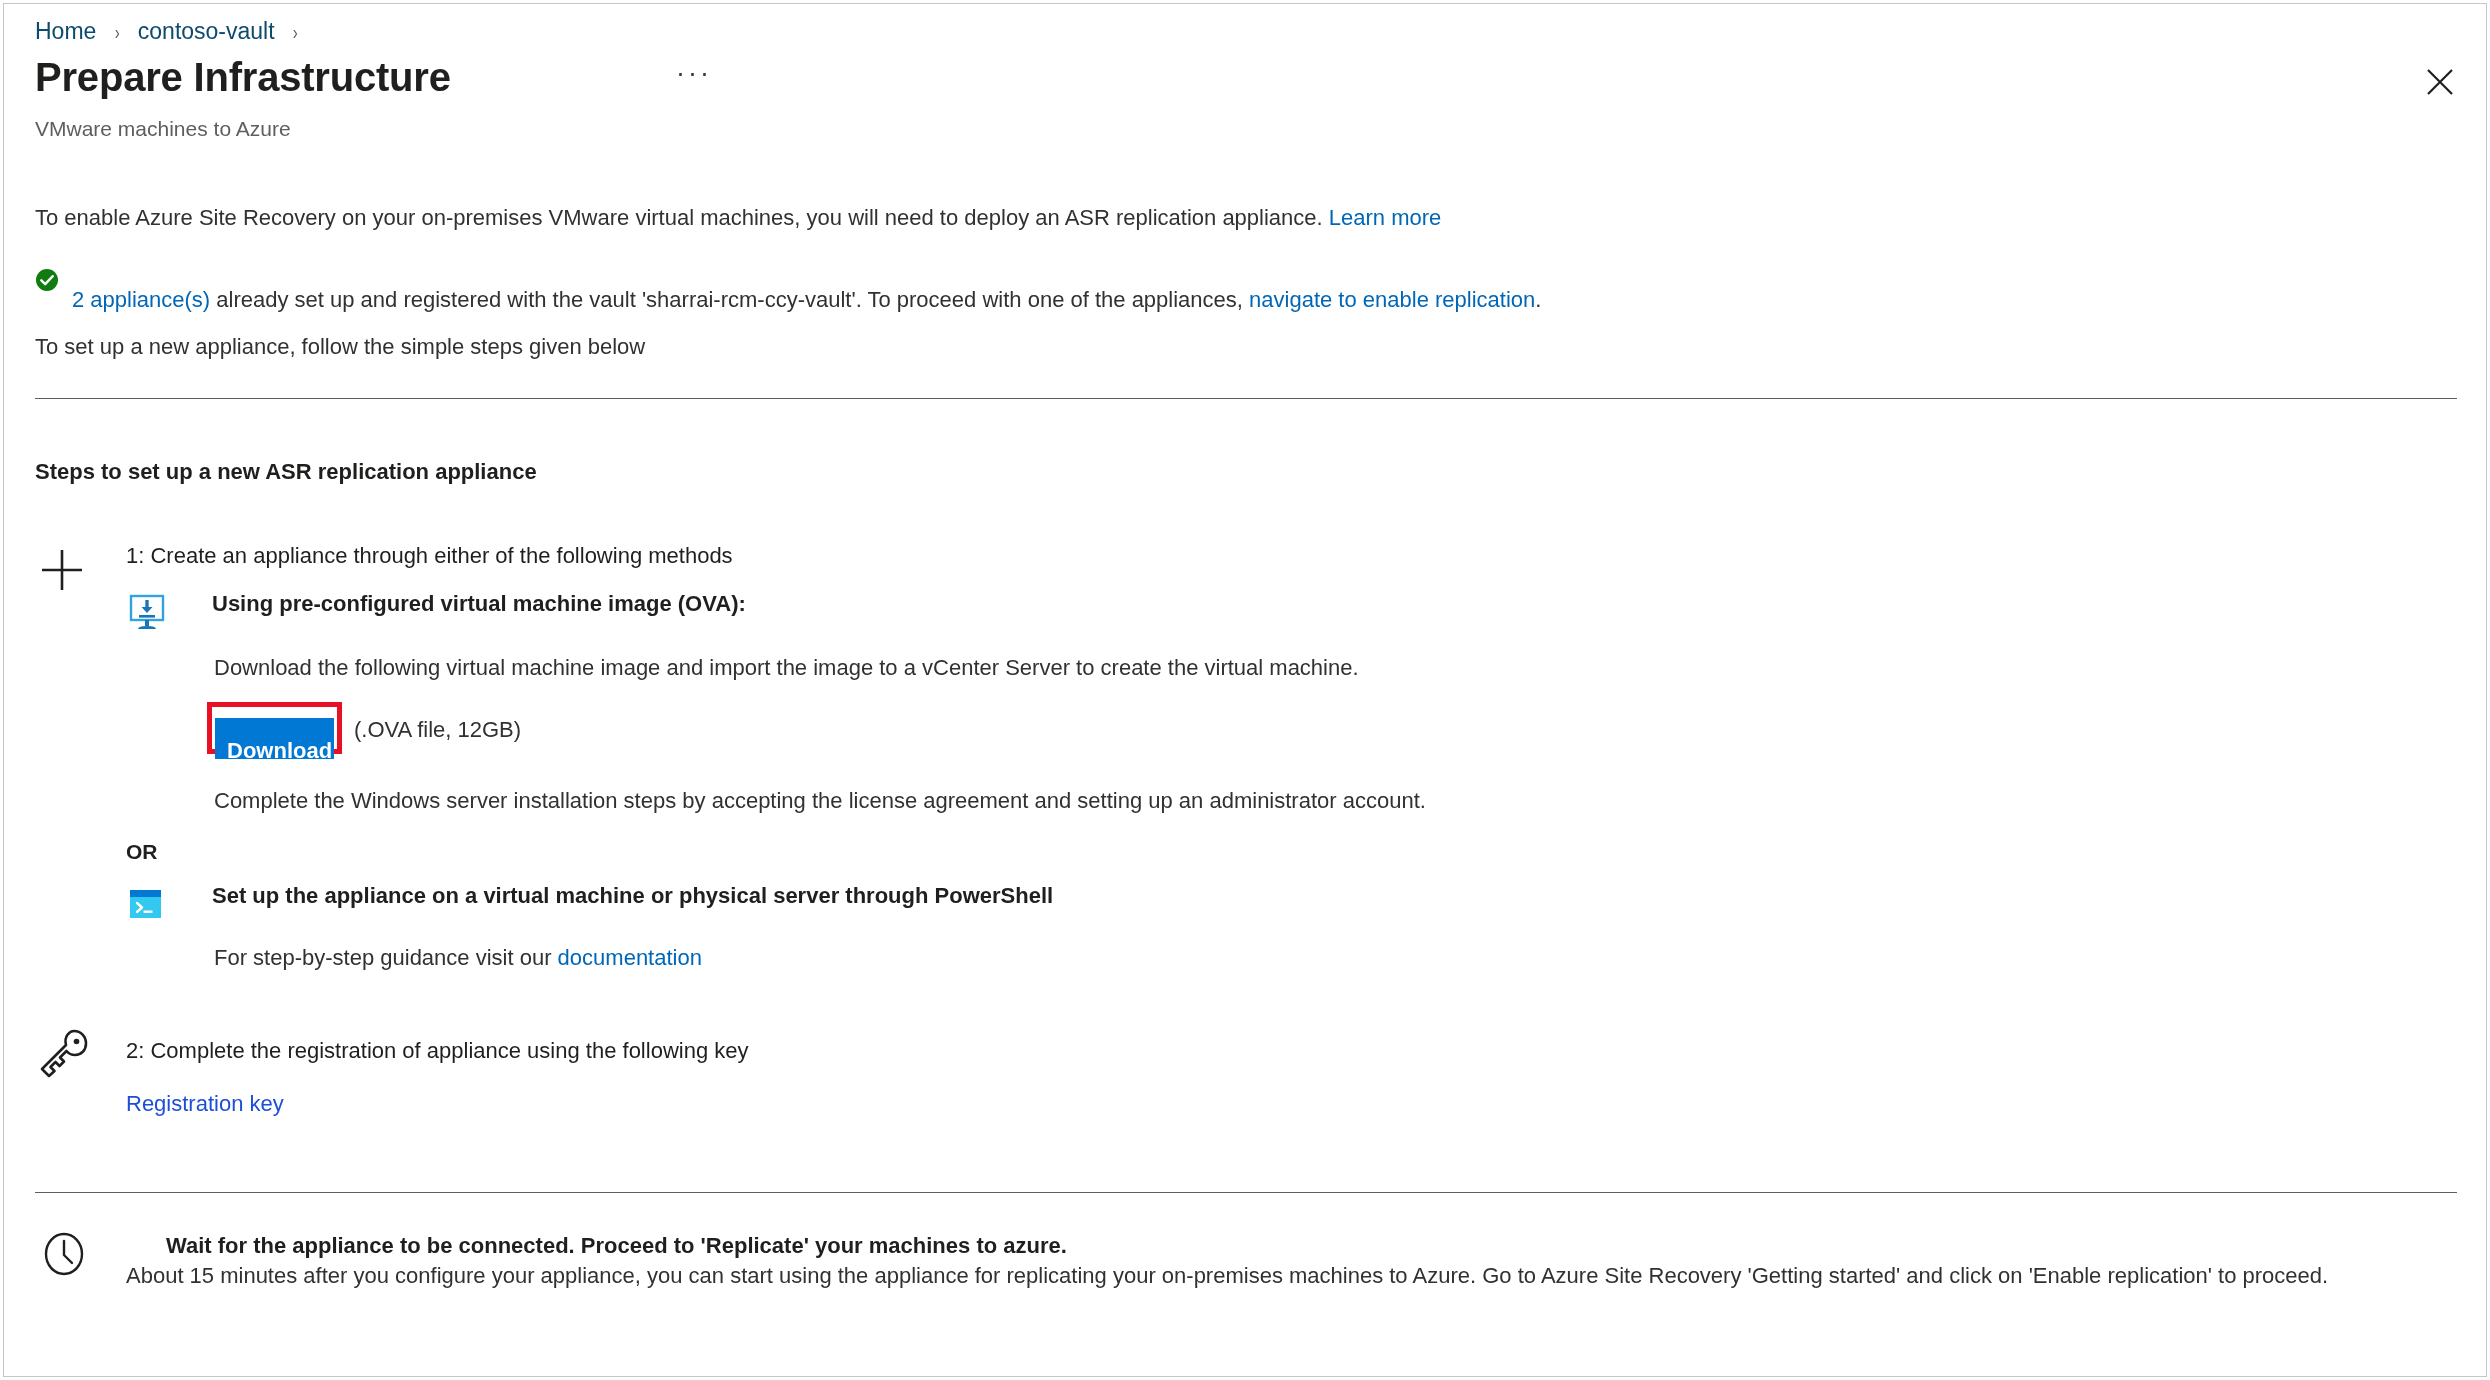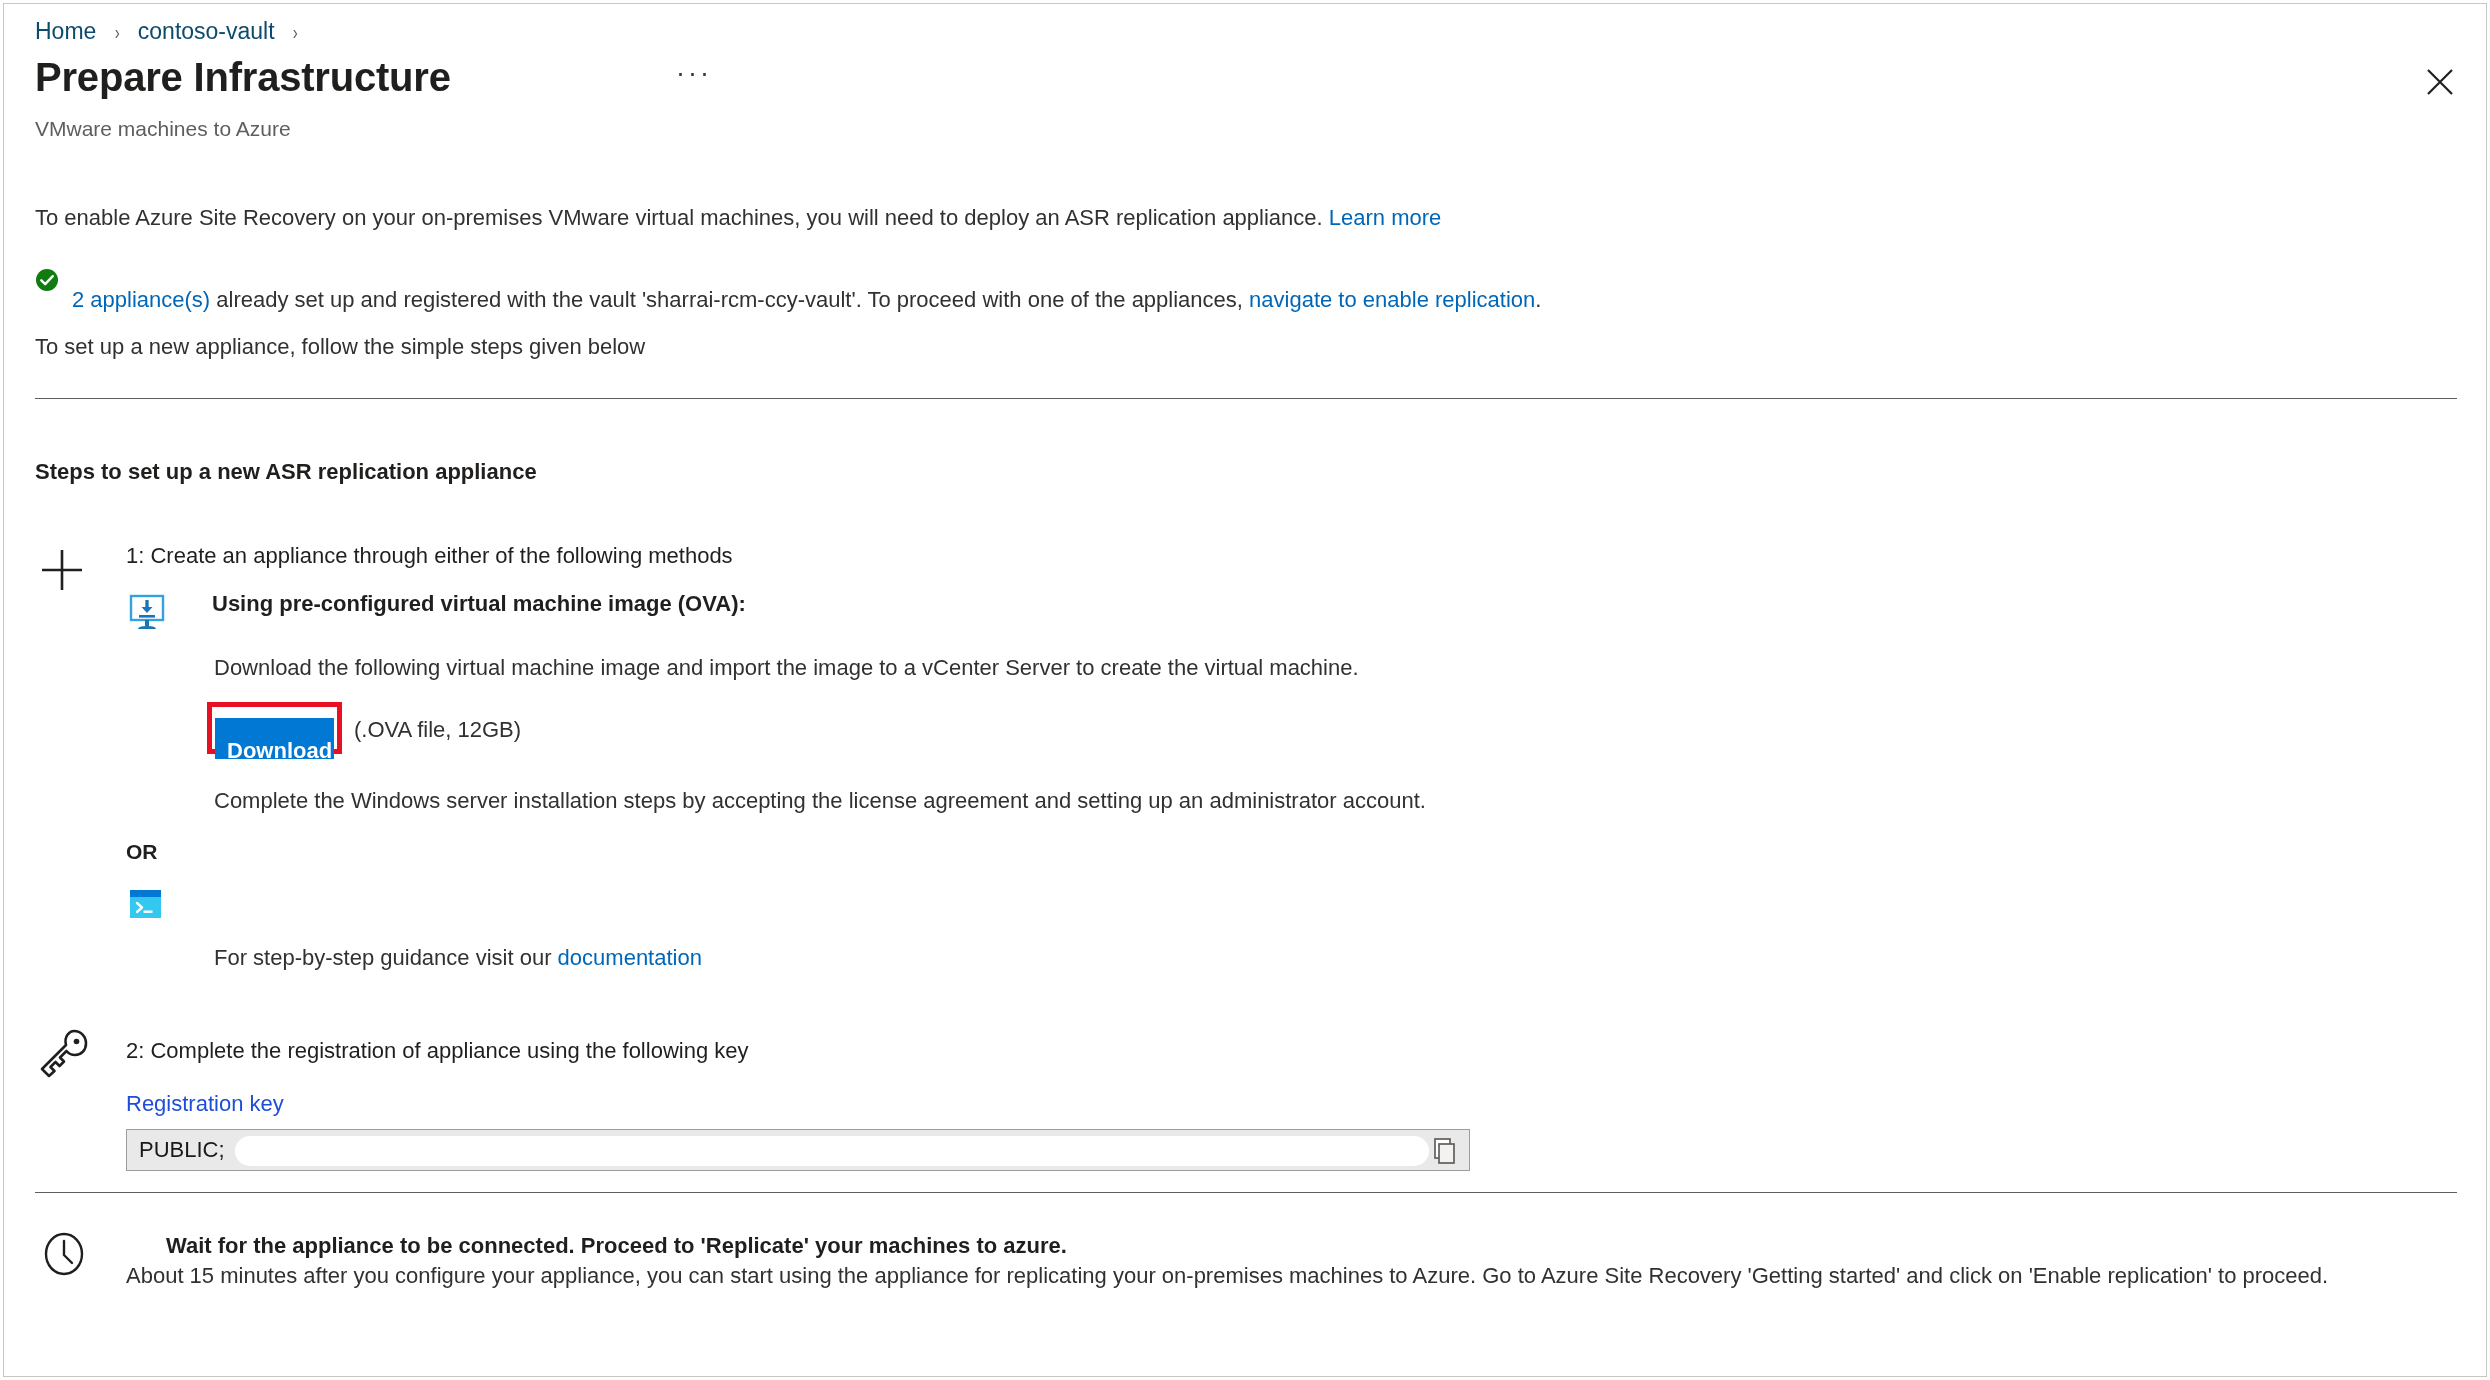--- a/index.html
+++ b/index.html
@@ -395,46 +395,37 @@
   <div class="or-label">OR</div>
 
   <div class="sub-icon sub-icon-ps">
     <svg width="42" height="42" viewBox="0 0 42 42" aria-hidden="true">
       <rect x="4" y="6" width="31" height="28" fill="#32c8f0"></rect>
       <rect x="4" y="6" width="31" height="7" fill="#0078d4"></rect>
       <path d="M11 19 L16 23.5 L11 28" stroke="#ffffff" stroke-width="2.4" fill="none" stroke-linecap="round" stroke-linejoin="round"></path>
       <rect x="17.5" y="26.5" width="9" height="2.4" fill="#ffffff"></rect>
     </svg>
   </div>
+  <div class="sub-title sub-title-ps">Set up the appliance on a virtual machine or physical server through PowerShell</div>
   <div class="body-text text-ps-doc">
     <span>For step-by-step guidance visit our </span><a class="link">documentation</a>
   </div>
 
   <div class="step-icon-key">
     <svg width="56" height="56" viewBox="0 0 56 56" aria-hidden="true">
       <g stroke="#201f1e" stroke-width="2.6" fill="none" stroke-linejoin="round">
         <path d="M38 7 C45 7 50 12.5 50 19.5 C50 26 45.5 31 39 31 C35.5 31 32.5 29.5 30.5 27 L24 33.5 L28 37.5 L23.5 42 L19.5 38 L14.5 43 L18.5 47 L13 52 L6 45 L30 21 C29 17 29.5 13.5 31.5 10.8 C33.2 8.5 35.4 7 38 7 Z"></path>
       </g>
       <circle cx="40.5" cy="17.5" r="2.8" fill="#201f1e"></circle>
     </svg>
   </div>
   <div class="step-title step2-title">2: Complete the registration of appliance using the following key</div>
 
   <div class="field-label">Registration key</div>
 
-  <div class="key-field">
-    <span class="key-value">PUBLIC;</span>
-    <div class="key-redaction"></div>
-    <div class="copy-btn">
-      <svg width="34" height="32" viewBox="0 0 34 32" aria-hidden="true">
-        <rect x="8" y="4" width="15" height="19" fill="#ffffff" stroke="#605e5c" stroke-width="1.7"></rect>
-        <rect x="12" y="9" width="15" height="19" fill="#f3f2f1" stroke="#605e5c" stroke-width="1.7"></rect>
-      </svg>
-    </div>
-  </div>
 
   <div class="divider divider-2"></div>
 
   <div class="step-icon-clock">
     <svg width="48" height="48" viewBox="0 0 48 48" aria-hidden="true">
       <ellipse cx="24" cy="24" rx="18" ry="20" fill="none" stroke="#201f1e" stroke-width="2.4"></ellipse>
       <path d="M24 11 V25 L32 33" stroke="#201f1e" stroke-width="2.4" fill="none" stroke-linecap="round" stroke-linejoin="round"></path>
     </svg>
   </div>
   <div class="footer-bold">Wait for the appliance to be connected. Proceed to 'Replicate' your machines to azure.</div>

